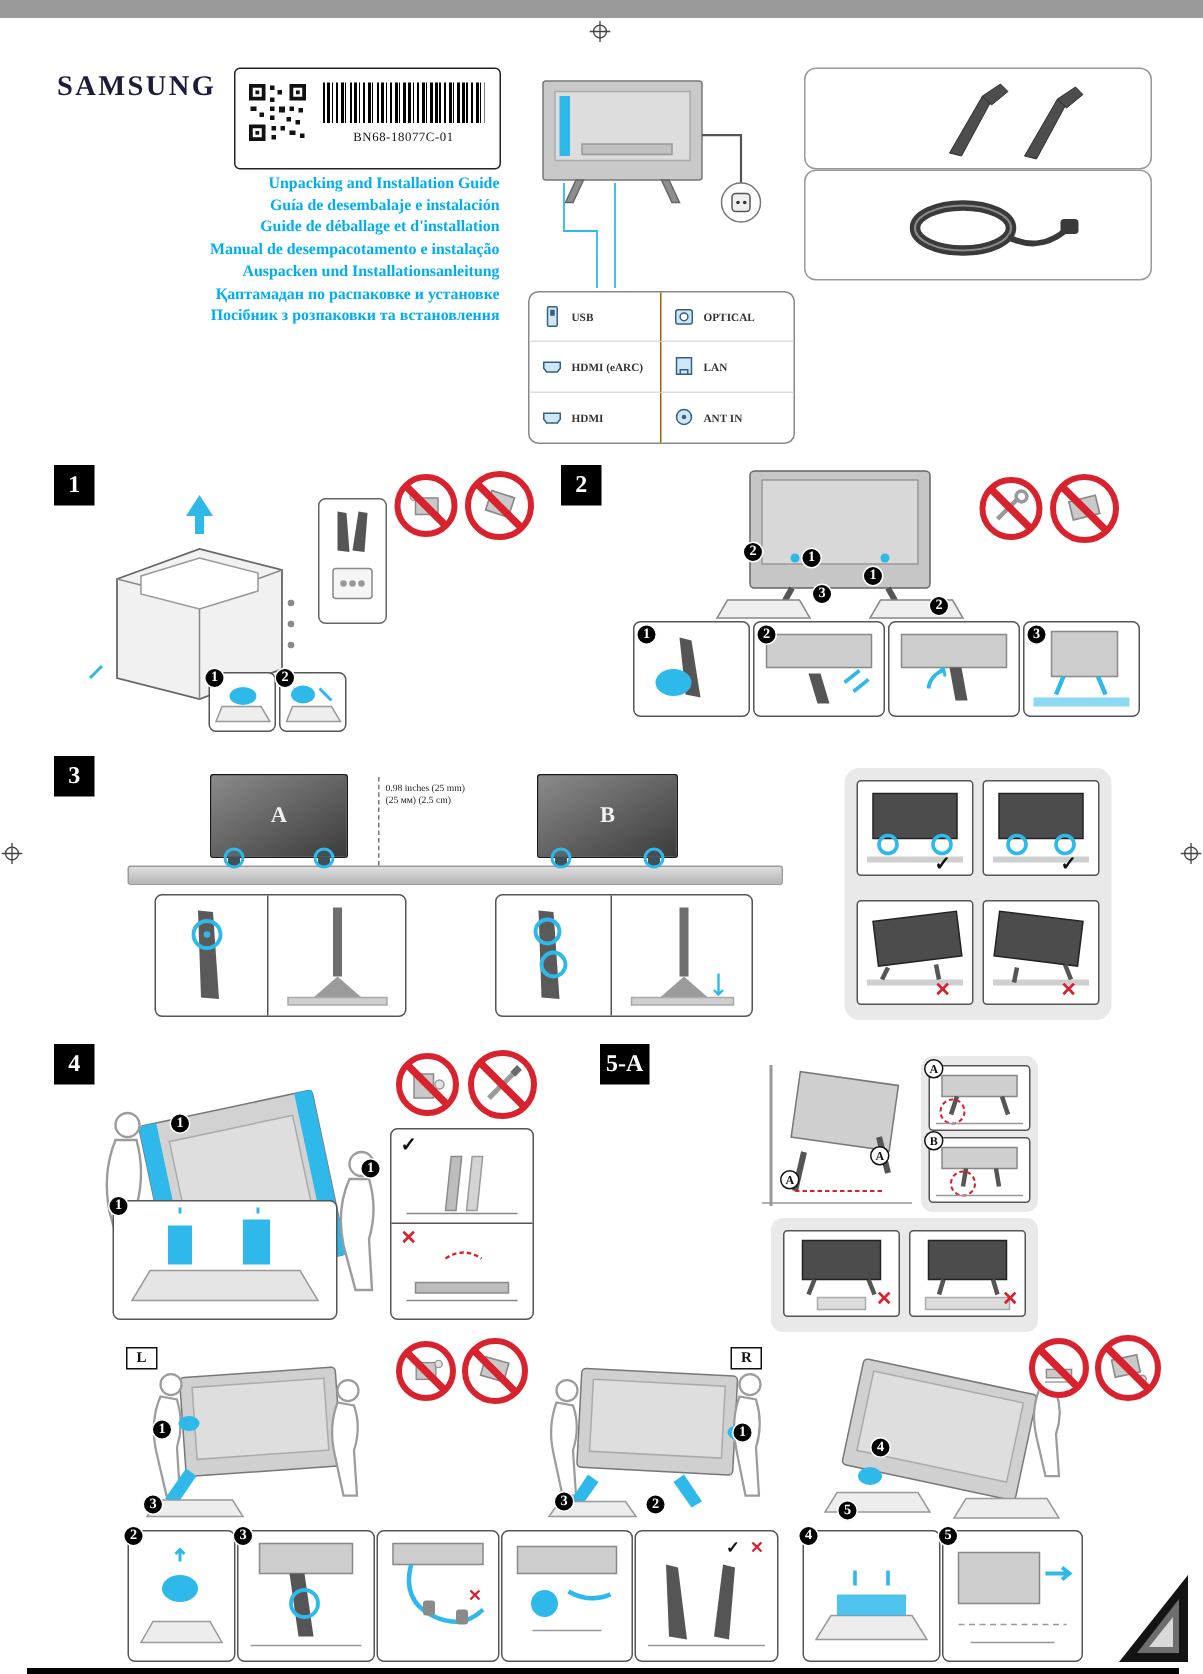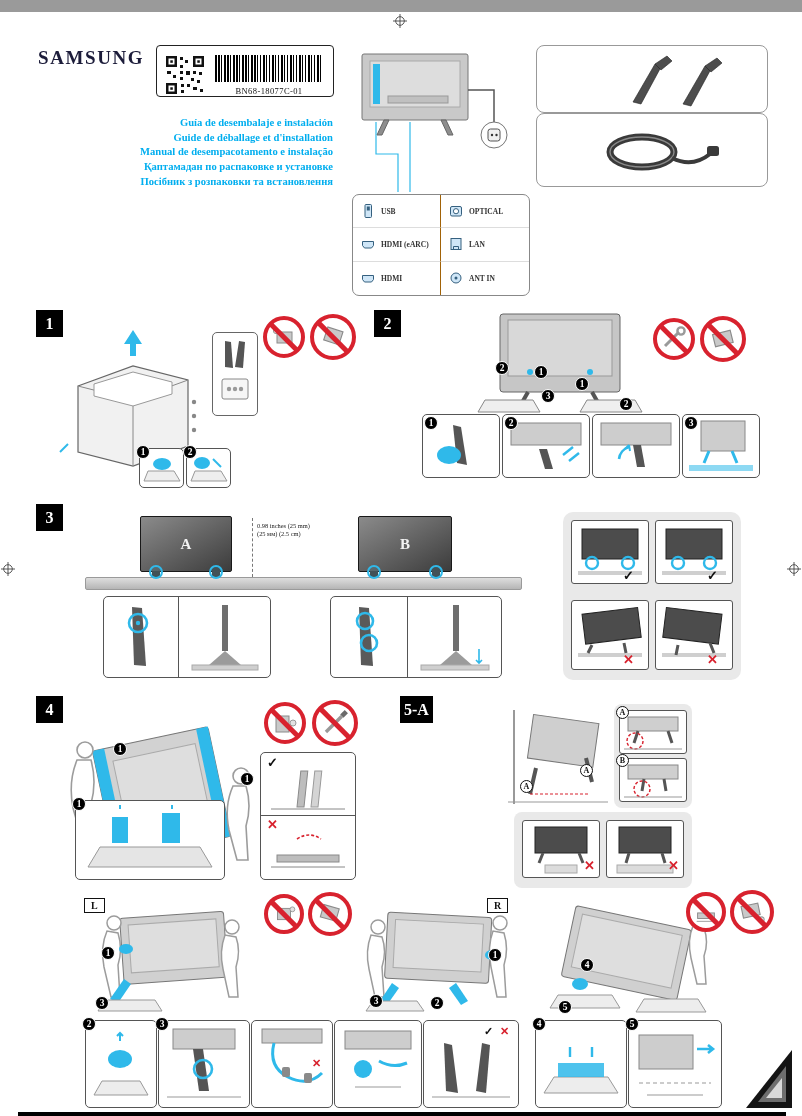--- a/index.html
+++ b/index.html
@@ -70,21 +70,21 @@
   <div class="abs" style="left:787px;top:550px">
     <svg width="14" height="14">
         <circle cx="7" cy="7" r="4.3" fill="none" stroke="#444" stroke-width="0.9"></circle>
         <line x1="0" y1="7" x2="14" y2="7" stroke="#444" stroke-width="0.9"></line>
         <line x1="7" y1="0" x2="7" y2="14" stroke="#444" stroke-width="0.9"></line>
       </svg>
   </div>
 
   <div class="abs logo" style="left:38px;top:35px">SAMSUNG</div>
 
-  <div class="abs label-box" style="left:156px;top:33px;width:178px;height:52px">
+  <div class="abs label-box" style="left:156px;top:33px;width:178px;height:68px">
     <svg class="abs" style="left:8px;top:9px" width="40" height="40" viewBox="0 0 40 40">
       <rect width="40" height="40" fill="#fff"></rect>
       <g fill="#111">
         <rect x="1" y="1" width="11" height="11"></rect>
           <rect x="28" y="1" width="11" height="11"></rect>
           <rect x="1" y="28" width="11" height="11"></rect>
         <rect x="15" y="2" width="3" height="3"></rect>
           <rect x="20" y="5" width="3" height="3"></rect>
           <rect x="15" y="10" width="3" height="3"></rect>
         <rect x="15" y="16" width="3" height="3"></rect>
@@ -111,23 +111,25 @@
           <rect x="5.3" y="5.3" width="2.5" height="2.5"></rect>
           <rect x="32.3" y="5.3" width="2.5" height="2.5"></rect>
           <rect x="5.3" y="32.3" width="2.5" height="2.5"></rect>
         </g>
     </svg>
     <div class="barcode"></div>
     <div class="pn">BN68-18077C-01</div>
   </div>
 
   <div class="abs titles" style="left:30px;top:104px;width:303px">
+    <div>Unpacking and Installation Guide</div>
     <div>Guía de desembalaje e instalación</div>
     <div>Guide de déballage et d'installation</div>
     <div>Manual de desempacotamento e instalação</div>
+    <div>Auspacken und Installationsanleitung</div>
     <div>Қаптамадан по распаковке и установке</div>
     <div>Посібник з розпаковки та встановлення</div>
   </div>
 
   <div class="abs" style="left:348px;top:36px">
     <svg width="195" height="146" viewBox="0 0 195 146">
       <path d="M28,74 v32 h22 v38" fill="none" stroke="#2fb9ea" stroke-width="1.2"></path>
       <path d="M62,74 v70" fill="none" stroke="#2fb9ea" stroke-width="1.2"></path>
       <rect x="14" y="6" width="106" height="66" rx="2" fill="#c9c9c9" stroke="#777"></rect>
       <rect x="22" y="13" width="90" height="46" fill="#dddddd" stroke="#aaa"></rect>

